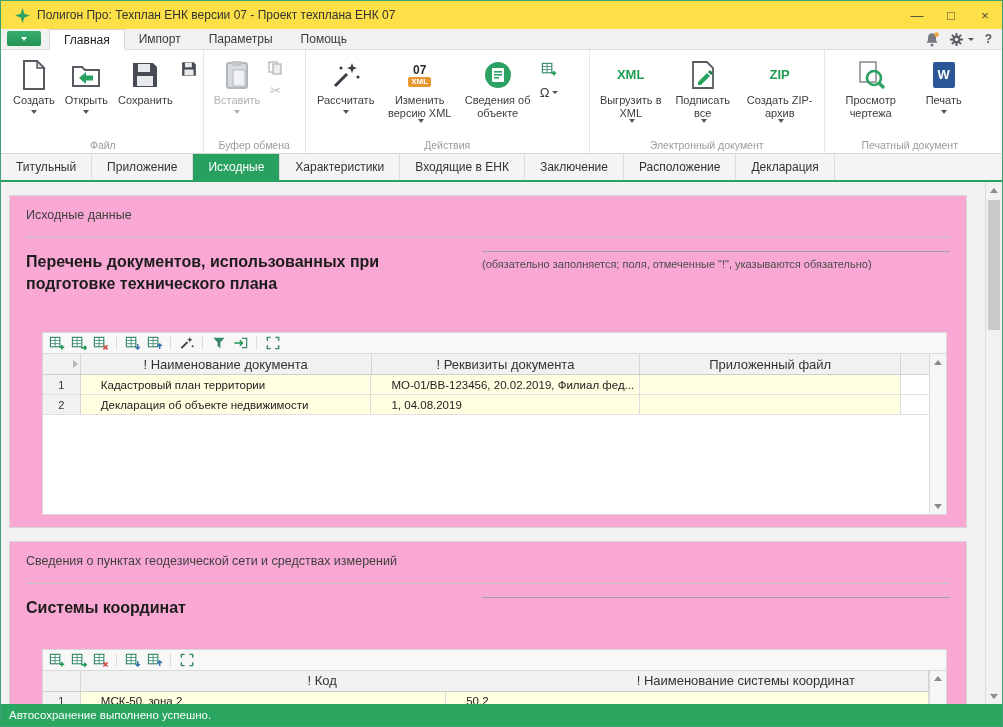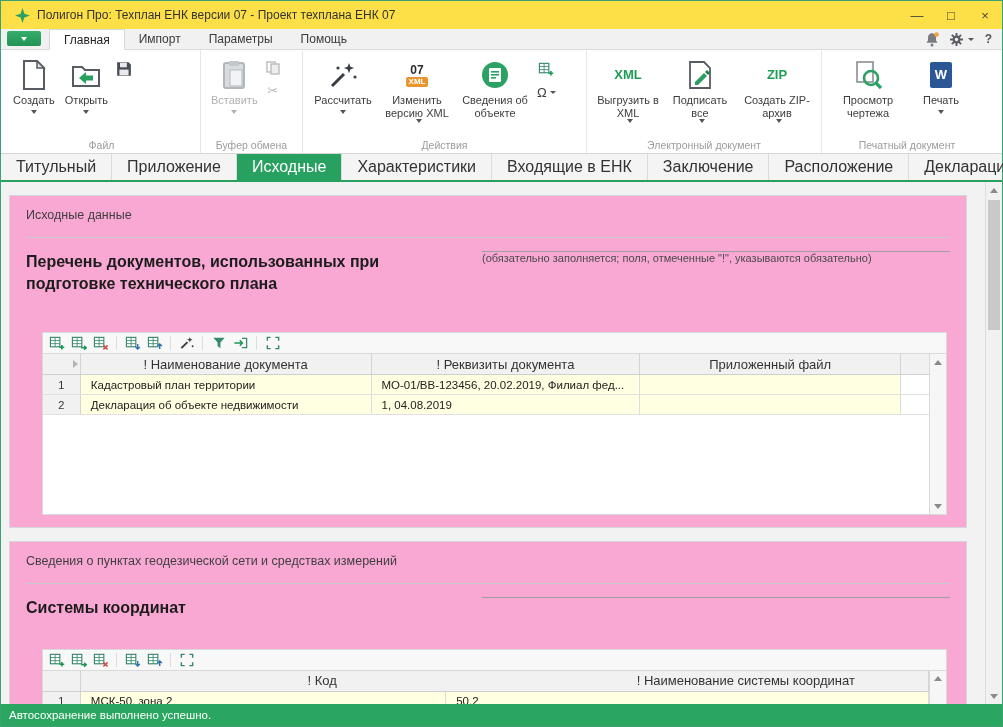--- a/index.html
+++ b/index.html
@@ -39,49 +39,49 @@
   .gray-glyph { color:#b9bcbe; font-size:13px; }
   .omega-glyph { font-size:13px; color:#3d3d3d; }
   .txt-ic { font-weight:bold; font-size:13px; color:#1f9d55; }
   .ver-ic { display:flex; flex-direction:column; align-items:center; line-height:1; }
   .ver-num { font-weight:bold; font-size:12px; color:#2c2c2c; }
   .ver-tag { background:#e8962e; color:#fff; font-size:8px; font-weight:bold; padding:1px 3px; border-radius:2px; margin-top:1px; }
   .w-ic { width:22px; height:26px; background:#2b5797; color:#fff; font-weight:bold; font-size:13px; display:flex; align-items:center; justify-content:center; border-radius:2px; }
 
   
   .doctabs { height:28px; background:#f4f4f4; border-bottom:2px solid #28a05f; display:flex; flex:none; }
-  .dtab { padding:0 15px; line-height:26px; font-size:16px; color:#333; border-right:1px solid #dcdcdc; white-space:nowrap; }
+  .dtab { padding:0 15px; line-height:26px; font-size:12px; color:#333; border-right:1px solid #dcdcdc; white-space:nowrap; }
   .dtab.active { background:#28a05f; color:#fff; }
 
   
   .content { flex:1; position:relative; overflow:hidden; background:#f2f2f2; }
   .card { position:absolute; left:8px; width:958px; background:#f9a8d4; border:1px solid #d7d7d7; padding:12px 16px 0 16px; }
   .card1 { top:13px; height:333px; }
   .card2 { top:359px; height:210px; }
   .sec-title { font-size:12.5px; color:#3f3f3f; font-weight:normal; line-height:15px; }
   .rule { border-top:1px solid #cacaca; margin-top:14px; }
   .label-row { display:flex; margin-top:13px; align-items:flex-start; }
   .label-left { width:456px; padding-right:58px; font-weight:bold; font-size:16px; color:#1c1c1c; line-height:1.35; }
-  .label-right { flex:1; border-top:1px solid #9f9f9f; font-size:11px; color:#4a4a4a; }
+  .label-right { flex:1; border-top:1px solid #9f9f9f; padding-top:6px; font-size:11px; color:#4a4a4a; }
   .tbl-block { margin:38px 3px 0 16px; }
   .card2 .tbl-block { margin-top:30px; }
 
   .ttoolbar { height:22px; background:#f8f8f8; border:1px solid #d9d9d9; display:flex; align-items:center; padding:0 5px; gap:5px; }
   .ticon { width:17px; height:17px; display:flex; align-items:center; justify-content:center; }
   .tsep { width:1px; height:14px; background:#dcdcdc; margin:0 2px; }
 
   .grid { position:relative; border:1px solid #d9d9d9; border-top:none; background:#fff; }
   .grid1 { height:161px; }
   .grid2 { height:120px; }
   .gcells { margin-right:17px; }
   .ghead { display:flex; height:21px; background:#f1f1f1; border-bottom:1px solid #cfcfcf; font-size:13px; color:#333; }
   .hc { border-right:1px solid #d4d4d4; display:flex; align-items:center; justify-content:center; position:relative; overflow:hidden; white-space:nowrap; }
   .gr { display:flex; height:20px; border-bottom:1px solid #e0e0e0; font-size:11.5px; color:#222; }
   .nc { width:38px; background:#f1f1f1; border-right:1px solid #d4d4d4; display:flex; align-items:center; justify-content:center; font-size:11px; color:#333; }
-  .dc { border-right:1px solid #dcdcdc; background:#ffffe1; display:flex; align-items:center; padding-left:10px; overflow:hidden; white-space:nowrap; }
+  .dc { border-right:1px solid #dcdcdc; background:#ffffe1; display:flex; align-items:center; padding-left:20px; overflow:hidden; white-space:nowrap; }
   .ec { background:#fff; border-right:none; }
   .w-name1 { width:292px; } .w-det1 { width:270px; } .w-file1 { width:262px; } .w-x1 { width:28px; }
   .w-name2 { width:367px; } .w-code2 { width:485px; }
   .corner { width:0; height:0; border-top:4px solid transparent; border-bottom:4px solid transparent; border-left:5px solid #b5b5b5; position:absolute; right:2px; }
 
   .gscroll { position:absolute; top:0; right:0; bottom:0; width:17px; background:#f6f6f6; border-left:1px solid #d9d9d9; }
   .abox { height:16px; display:flex; align-items:center; justify-content:center; }
   .abox.bottom { position:absolute; bottom:0; left:0; right:0; }
   .arr-up { width:0; height:0; border-left:4px solid transparent; border-right:4px solid transparent; border-bottom:5px solid #8a8a8a; }
   .arr-dn { width:0; height:0; border-left:4px solid transparent; border-right:4px solid transparent; border-top:5px solid #8a8a8a; }
@@ -157,20 +157,30 @@
       </div>
       <div class="rbtn">
         <span class="ic">
           <svg width="30" height="28" viewBox="0 0 30 28">
               <path d="M2 6h9l3 3h14v16H2z" fill="#fff" stroke="#575c63" stroke-width="2"></path>
               <path d="M8 17l7-6v3.5h7v5h-7V23z" fill="#28a05f"></path>
             </svg>
         </span>
         <span>Открыть</span>
         <span class="caret caret-below"></span>
+      </div>
+      <div class="rbtn">
+        <span class="ic">
+          <svg width="28" height="28" viewBox="0 0 28 28">
+              <path d="M2 2h20l4 4v20H2z" fill="#474c54"></path>
+              <rect x="7" y="3" width="12" height="8" fill="#e8eaed"></rect>
+              <rect x="6" y="15" width="16" height="10" fill="#e8eaed"></rect>
+            </svg>
+        </span>
+        <span>Сохранить</span>
       </div>
       <div class="smallcol">
         <span class="smallbtn">
           <svg width="16" height="16" viewBox="0 0 28 28">
               <path d="M2 2h20l4 4v20H2z" fill="#474c54"></path>
               <rect x="7" y="3" width="12" height="8" fill="#e8eaed"></rect>
               <rect x="6" y="15" width="16" height="10" fill="#e8eaed"></rect>
             </svg>
         </span>
       </div>

